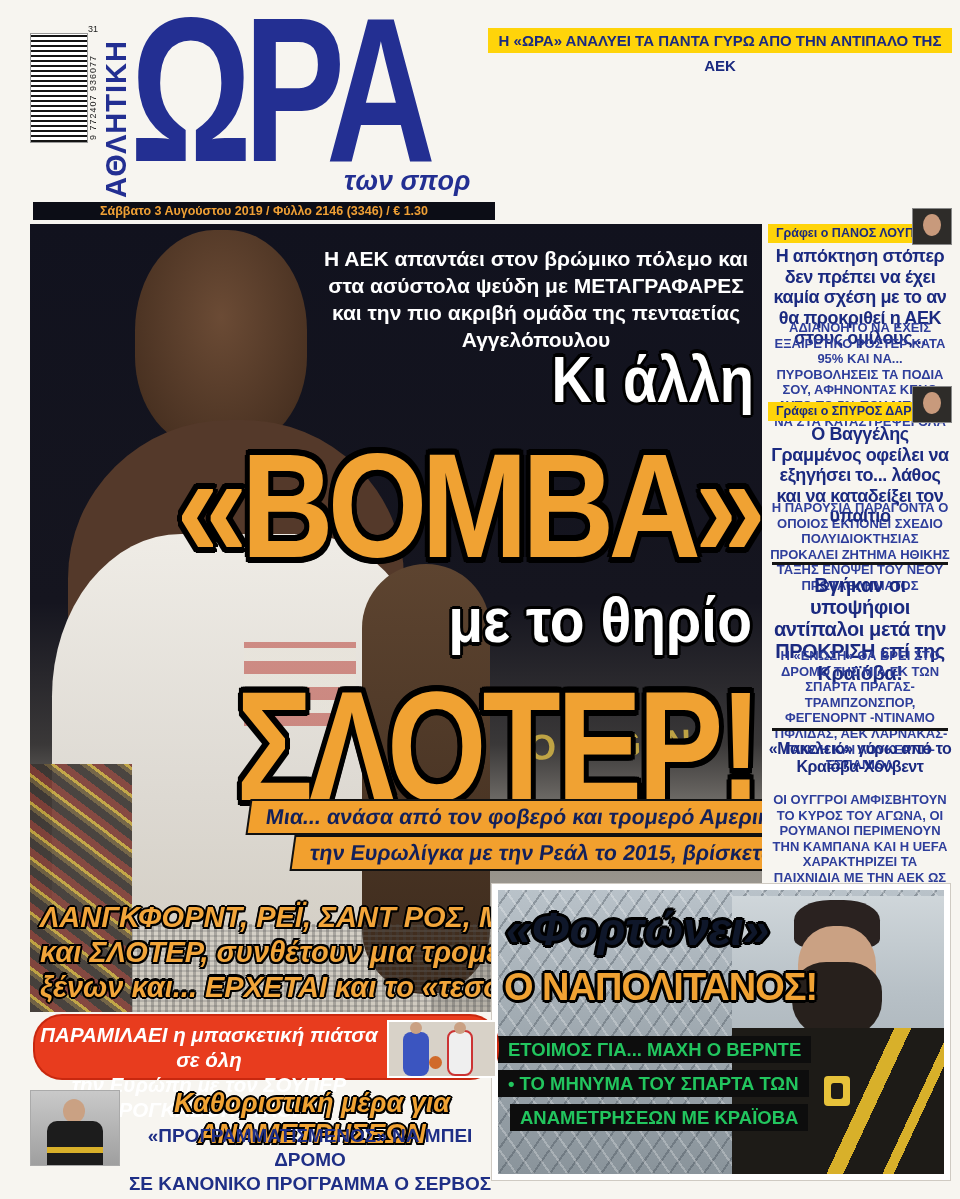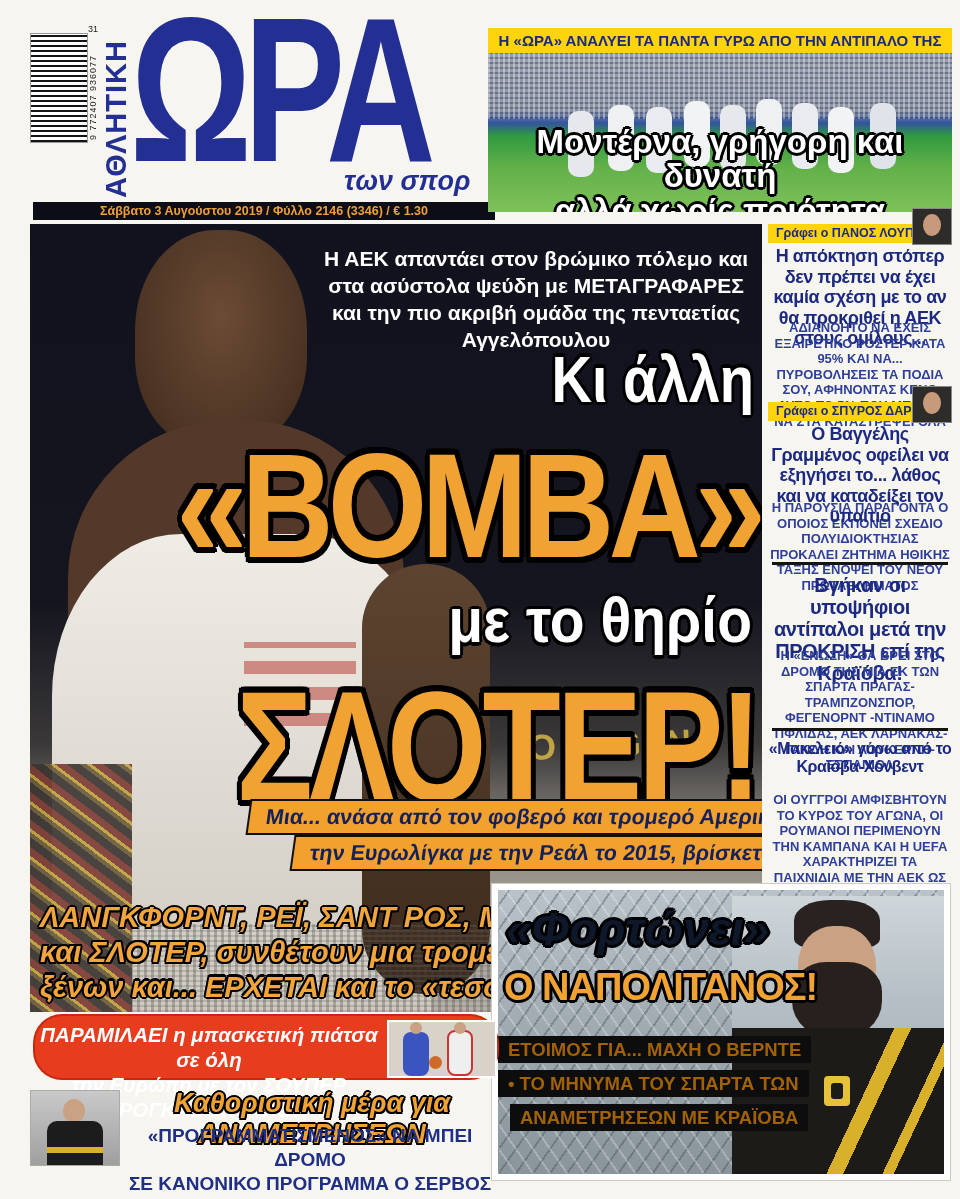--- a/index.html
+++ b/index.html
@@ -93,21 +93,21 @@
 
   
   .nap{left:492px;top:884px;width:458px;height:296px;background:#9aa4ab;border:6px solid #fff;
      box-sizing:border-box;box-shadow:0 0 0 1px #cfcac2;overflow:hidden;}
   .nap-bg{left:0;top:0;width:446px;height:284px;background:
      repeating-linear-gradient(55deg,rgba(255,255,255,.25) 0 2px,transparent 2px 14px),
      repeating-linear-gradient(-55deg,rgba(60,70,80,.35) 0 2px,transparent 2px 14px),
      linear-gradient(180deg,#b9c2c9 0%,#9aa4ab 60%,#8a949b 100%);}
   .nap-h1{left:8px;top:12px;color:#0f172a;font-weight:bold;font-style:italic;font-size:46px;}
   .nap-h2{left:6px;top:76px;color:#f0a233;font-weight:bold;font-size:38px;letter-spacing:-1px;}
-  .nap-strip{background:#0d0d0d;color:#a16207;font-weight:bold;font-size:18.5px;line-height:27px;
+  .nap-strip{background:#0d0d0d;color:#22c55e;font-weight:bold;font-size:18.5px;line-height:27px;
      padding:0 10px;white-space:nowrap;}
   .np{left:234px;top:6px;width:212px;height:278px;overflow:hidden;background:
      linear-gradient(180deg,#cfd6da 0%,#b7c0c6 35%,#9aa4ab 100%);}
   .np-hair{left:62px;top:4px;width:86px;height:48px;background:#2a2220;border-radius:42% 42% 20% 20%;}
   .np-face{left:66px;top:30px;width:78px;height:86px;background:#caa183;border-radius:45%;}
   .np-beard{left:60px;top:66px;width:90px;height:78px;background:#27201c;border-radius:38% 38% 50% 50%;}
   .np-jersey{left:0;top:132px;width:212px;height:146px;background:
      linear-gradient(115deg,#1d1b17 0 58%,#d8b02a 58% 64%,#1d1b17 64% 78%,#d8b02a 78% 82%,#1d1b17 82%);}
   .np-crest{left:92px;top:180px;width:26px;height:30px;background:#e6c23a;border-radius:4px;}
   .np-crest:after{content:"";position:absolute;left:7px;top:7px;width:12px;height:16px;
@@ -142,28 +142,20 @@
 
   <div class="abs barcode"></div>
   <div class="abs barcode-num">9 772407 936077</div>
   <div class="abs barcode-issue">31</div>
   <div class="abs vtitle">ΑΘΛΗΤΙΚΗ</div>
   <div class="abs ptitle">ΩΡΑ</div>
   <div class="abs psub">των σπορ</div>
   <div class="abs datebar">Σάββατο 3 Αυγούστου 2019 / Φύλλο 2146 (3346) / € 1.30</div>
 
   <div class="abs ts-kicker">Η «ΩΡΑ» ΑΝΑΛΥΕΙ ΤΑ ΠΑΝΤΑ ΓΥΡΩ ΑΠΟ ΤΗΝ ΑΝΤΙΠΑΛΟ ΤΗΣ ΑΕΚ</div>
-  <div class="abs ts-photo">
-    <div class="abs ts-crowd"></div>
-    <div class="abs ts-players"></div>
-    <div class="abs ts-head ol3">
-      <div>Μοντέρνα, γρήγορη και δυνατή</div>
-      <div>αλλά χωρίς ποιότητα</div>
-    </div>
-  </div>
 
   <div class="abs lead">
     <div class="abs mp-head"></div>
     <div class="abs mp-torso"></div>
     <div class="abs mp-jersey"></div>
     <div class="abs mp-arm"></div>
     <div class="abs mp-crowdL"></div>
     <div class="abs mp-flag"></div>
     <div class="abs mp-crowdB"></div>
     <div class="abs mp-banner">ORIGIN</div>

